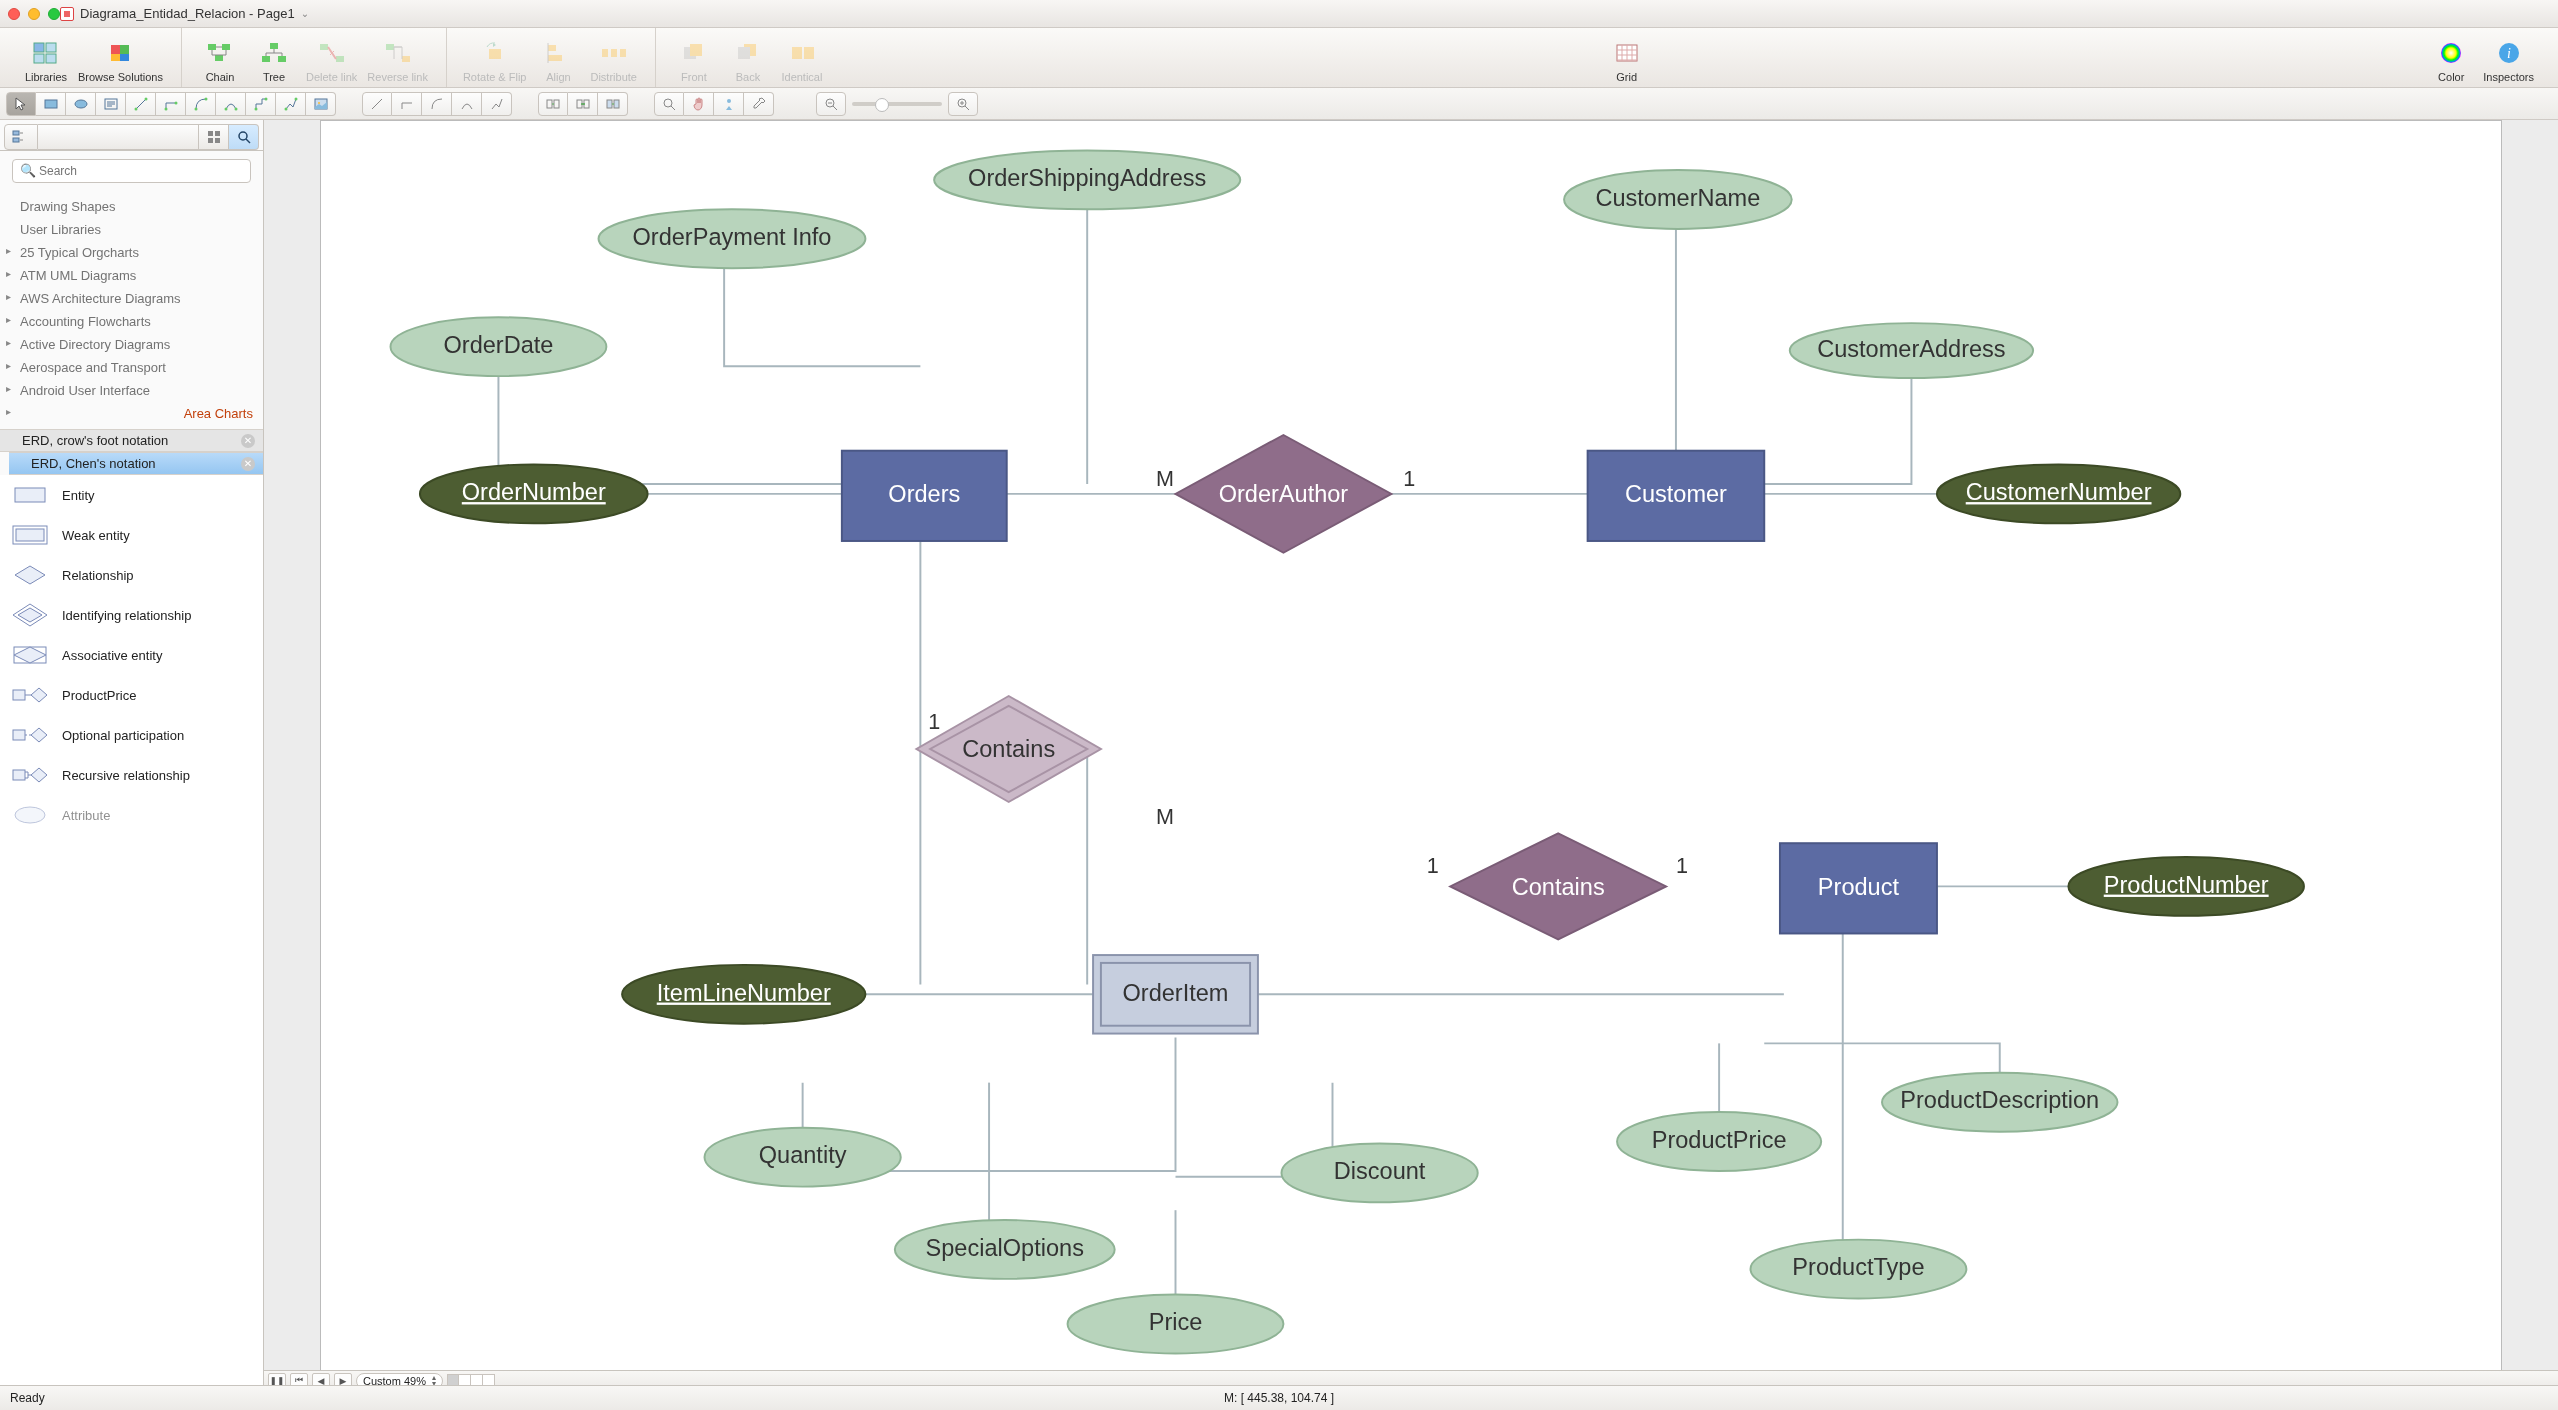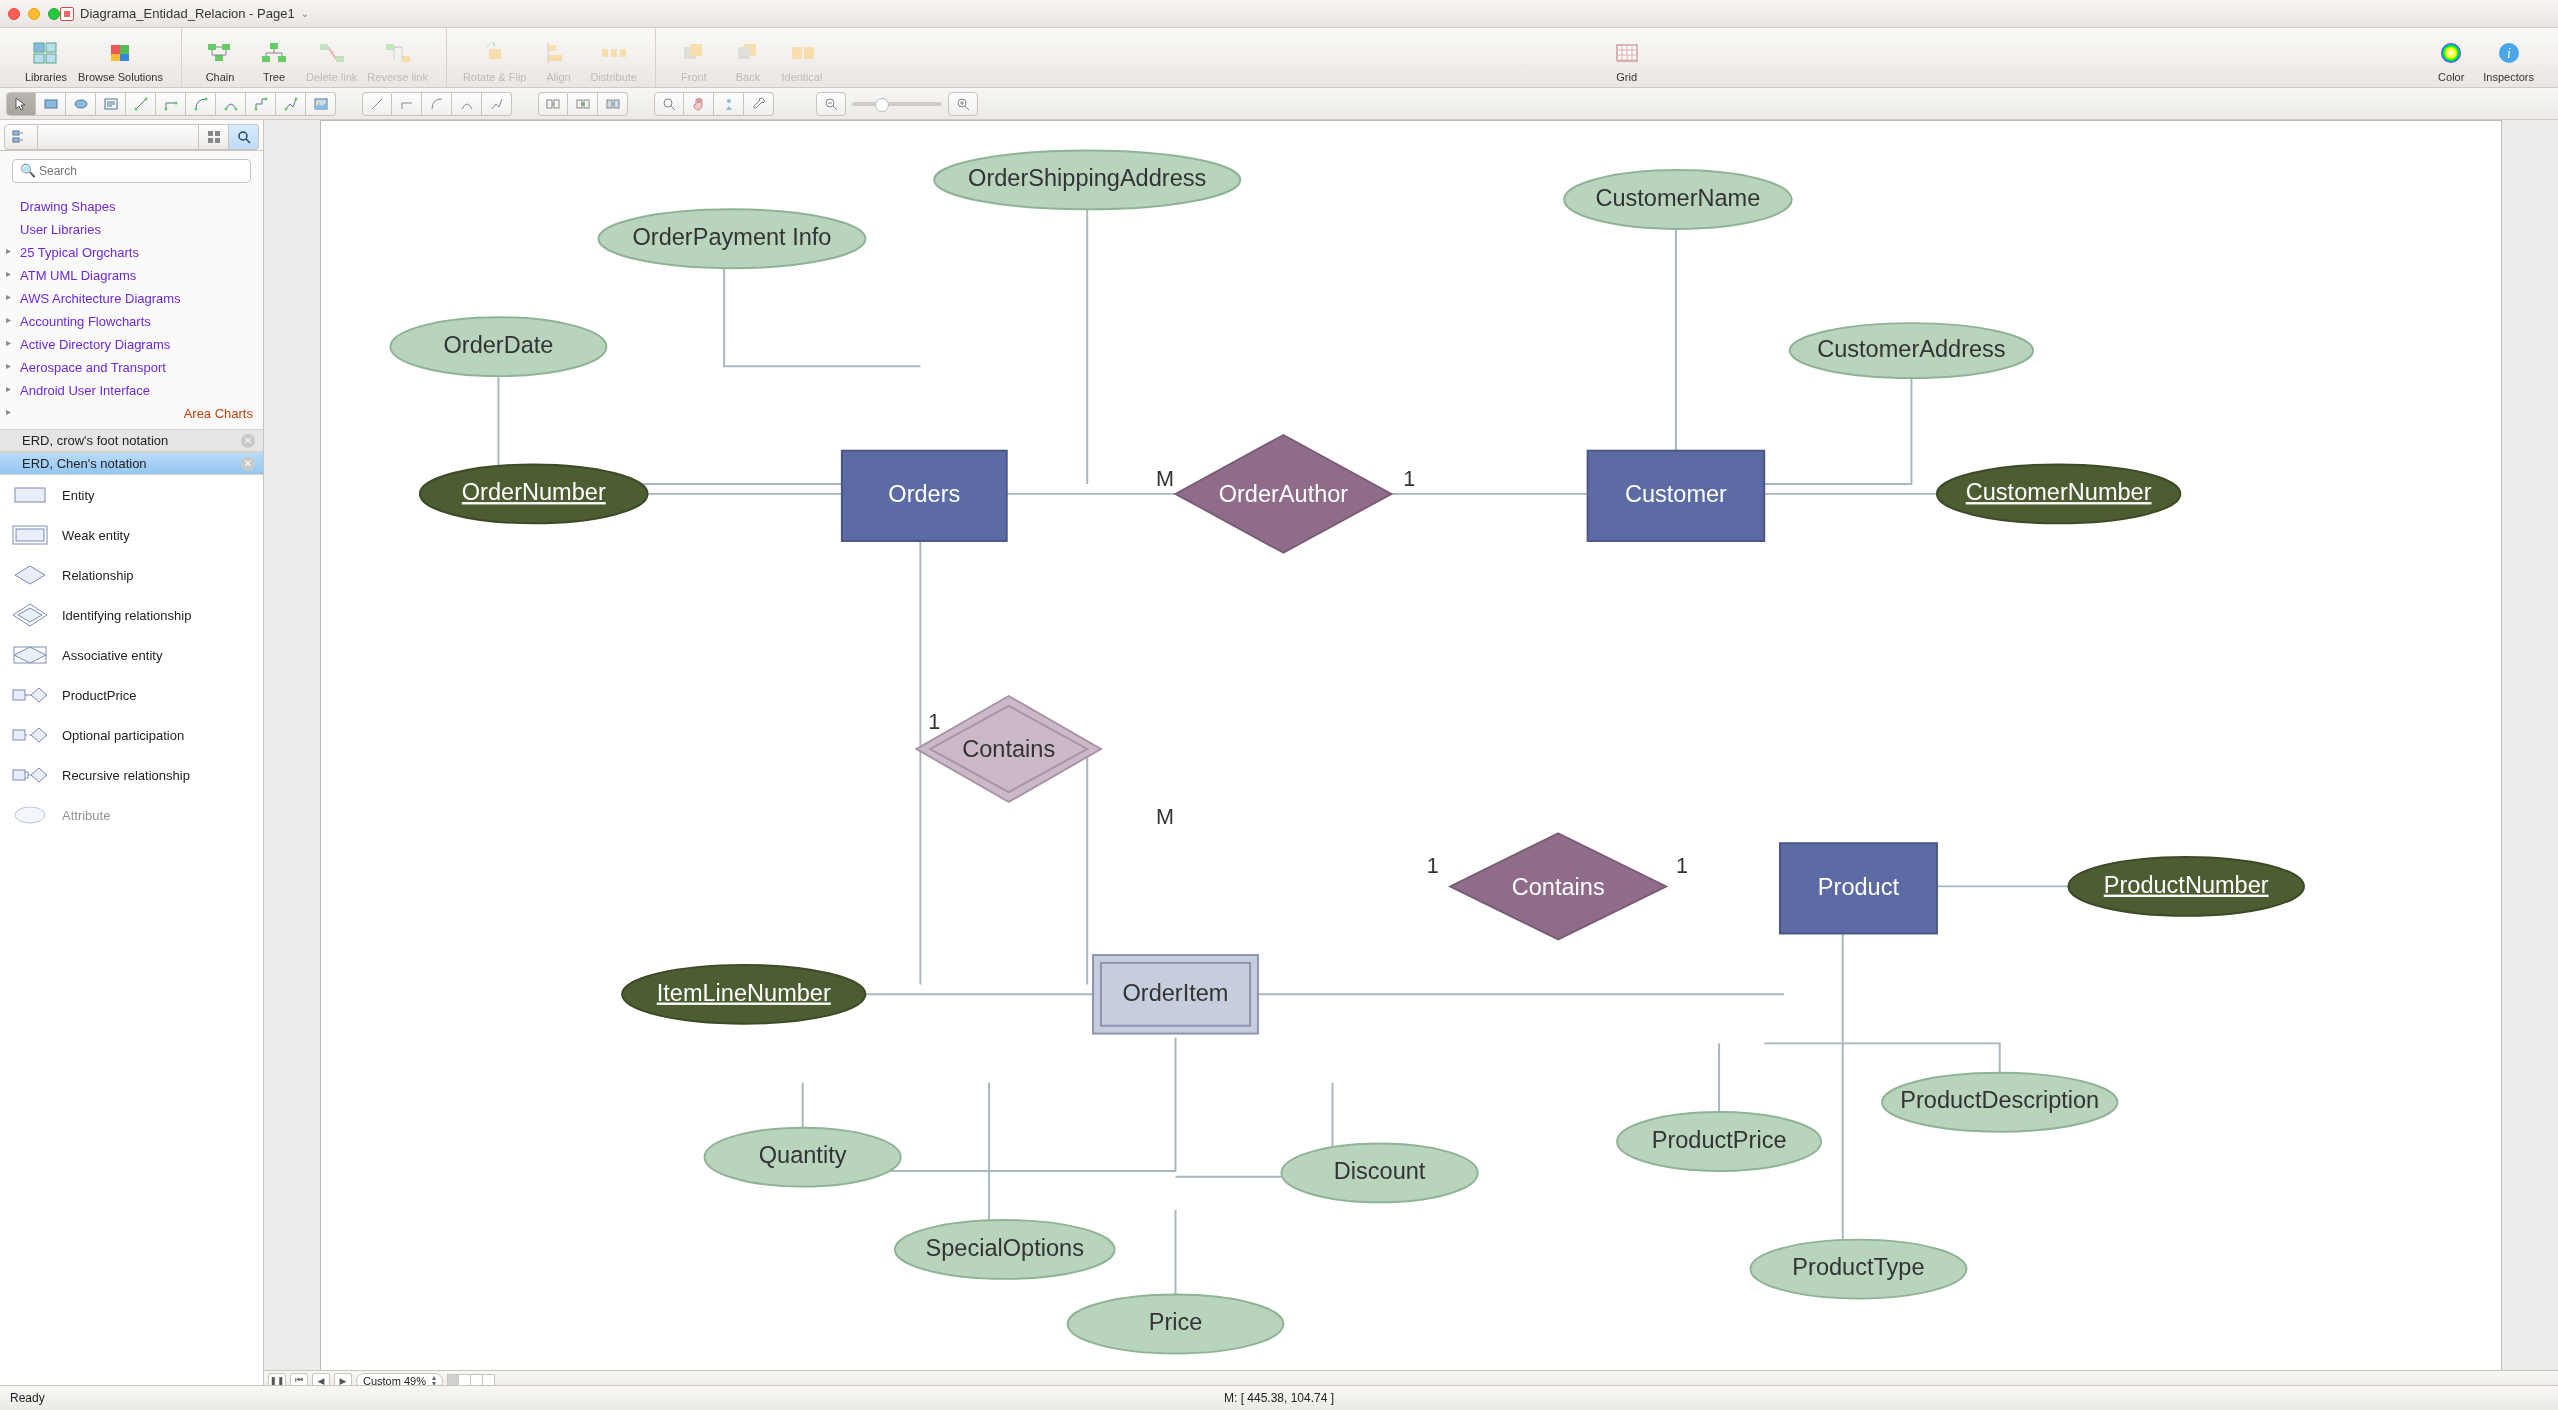--- a/index.html
+++ b/index.html
@@ -45,26 +45,26 @@
   .sb-head .seg { height:26px; display:flex; align-items:center; justify-content:center; border:1px solid #c9c4be; background:linear-gradient(#fdfdfd,#eceae7); color:#769; font-weight:bold; }
   .sb-head .seg.mode { width:34px; border-radius:4px 0 0 4px; }
   .sb-head .seg.field { flex:1; border-left:none; justify-content:flex-start; padding:0 6px; color:#555; }
   .sb-head .seg.grid { width:30px; border-left:none; }
   .sb-head .seg.search { width:30px; border-left:none; border-radius:0 4px 4px 0; background:linear-gradient(#d7ecff,#bedcf7); color:#246; }
   .sb-search-wrap { padding:8px 12px; background:#fafafa; }
   .sb-search { position:relative; }
   .sb-search input { width:100%; height:24px; border:1px solid #c9c4be; border-radius:4px; padding:0 8px 0 26px; font-size:12px; background:#fff; }
   .sb-search .mag { position:absolute; left:8px; top:4px; color:#888; font-size:13px; }
   .sb-list { flex:0 0 auto; overflow:auto; padding:4px 0; background:#fafafa; }
-  .sb-item { padding:4px 10px 4px 20px; font-size:13px; position:relative; color:#6d28d9; }
+  .sb-item { padding:4px 10px 4px 20px; font-size:13px; position:relative; color:#737373; }
   .sb-item.has-caret::before { content:"▸"; position:absolute; left:6px; top:4px; color:#888; font-size:10px; }
   .sb-faded { color:#c2410c;text-align:right; }
   .sb-lib-tabs { }
   .sb-lib-tab { display:flex; align-items:center; justify-content:space-between; padding:3px 8px 3px 22px; font-size:13px; background:#e5e5e5; border-top:1px solid #d6d1cb; border-bottom:1px solid #d6d1cb; }
-  .sb-lib-tab.active { background:linear-gradient(#b8daf9,#95c6f1); }
+  .sb-lib-tab.active { background:linear-gradient(#b8daf9,#95c6f1);margin-left:9px; }
   .sb-lib-tab .x { color:#888; font-size:12px; width:14px; height:14px; border-radius:50%; background:#c9c9c9; color:#fff; display:flex; align-items:center; justify-content:center; font-size:10px; }
   .shape-list { flex:1; overflow:auto; background:#fff; }
   .shape-row { display:flex; align-items:center; gap:12px; padding:6px 10px; font-size:13px; }
   .shape-thumb { width:40px; height:28px; display:flex; align-items:center; justify-content:center; }
 
   
   .canvas-wrap { flex:1; position:relative; background:#ececec; overflow:hidden; }
   .canvas-inner { position:absolute; left:56px; top:0; right:56px; bottom:12px; background:#fff; border:1px solid #bbb; }
   svg.diagram { position:absolute; inset:0; width:100%; height:100%; }
 

